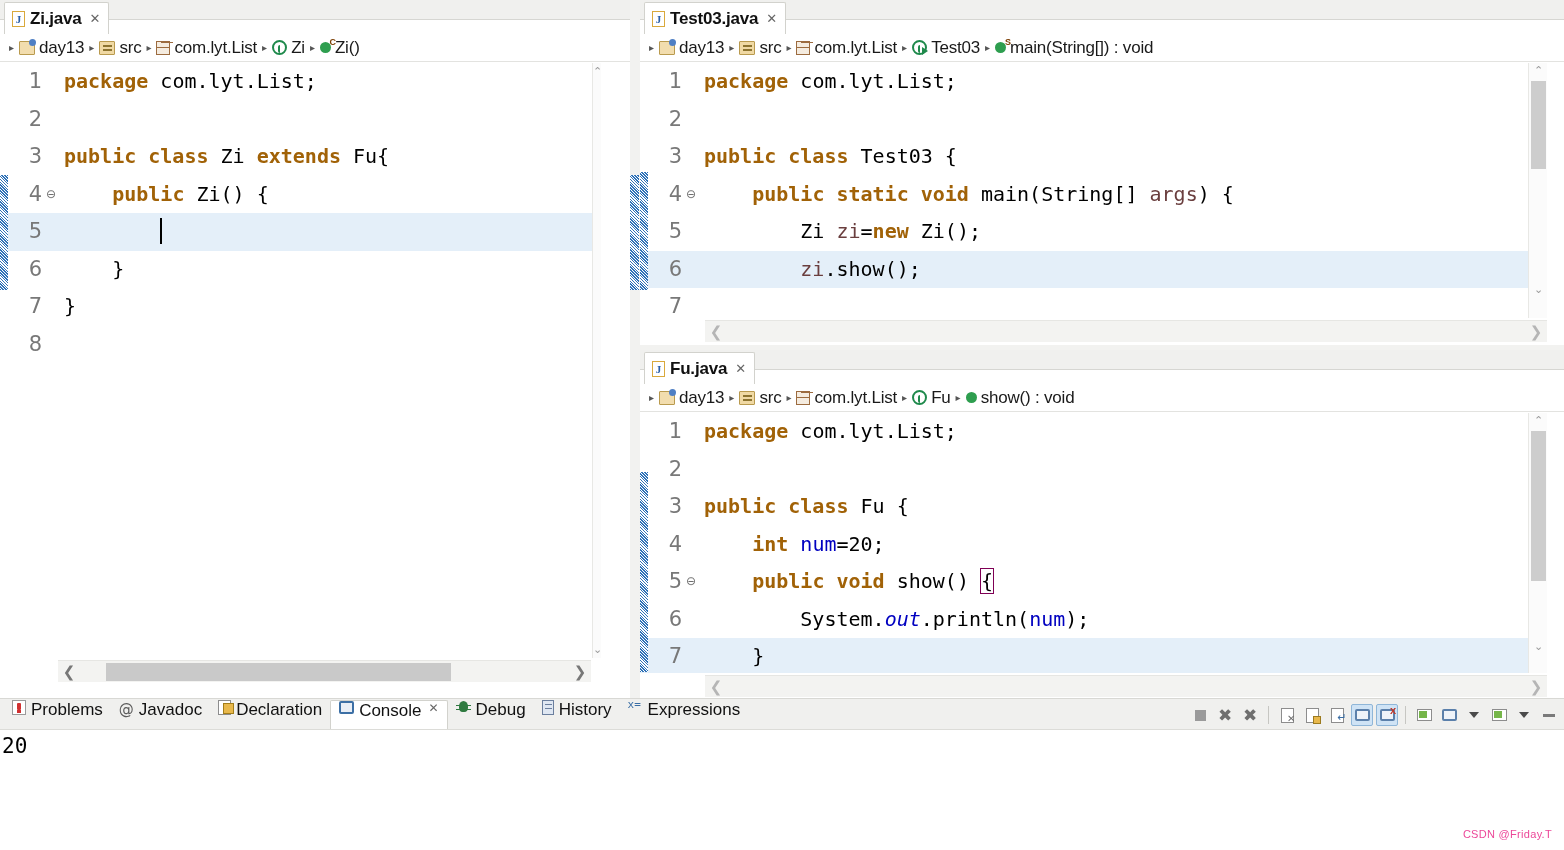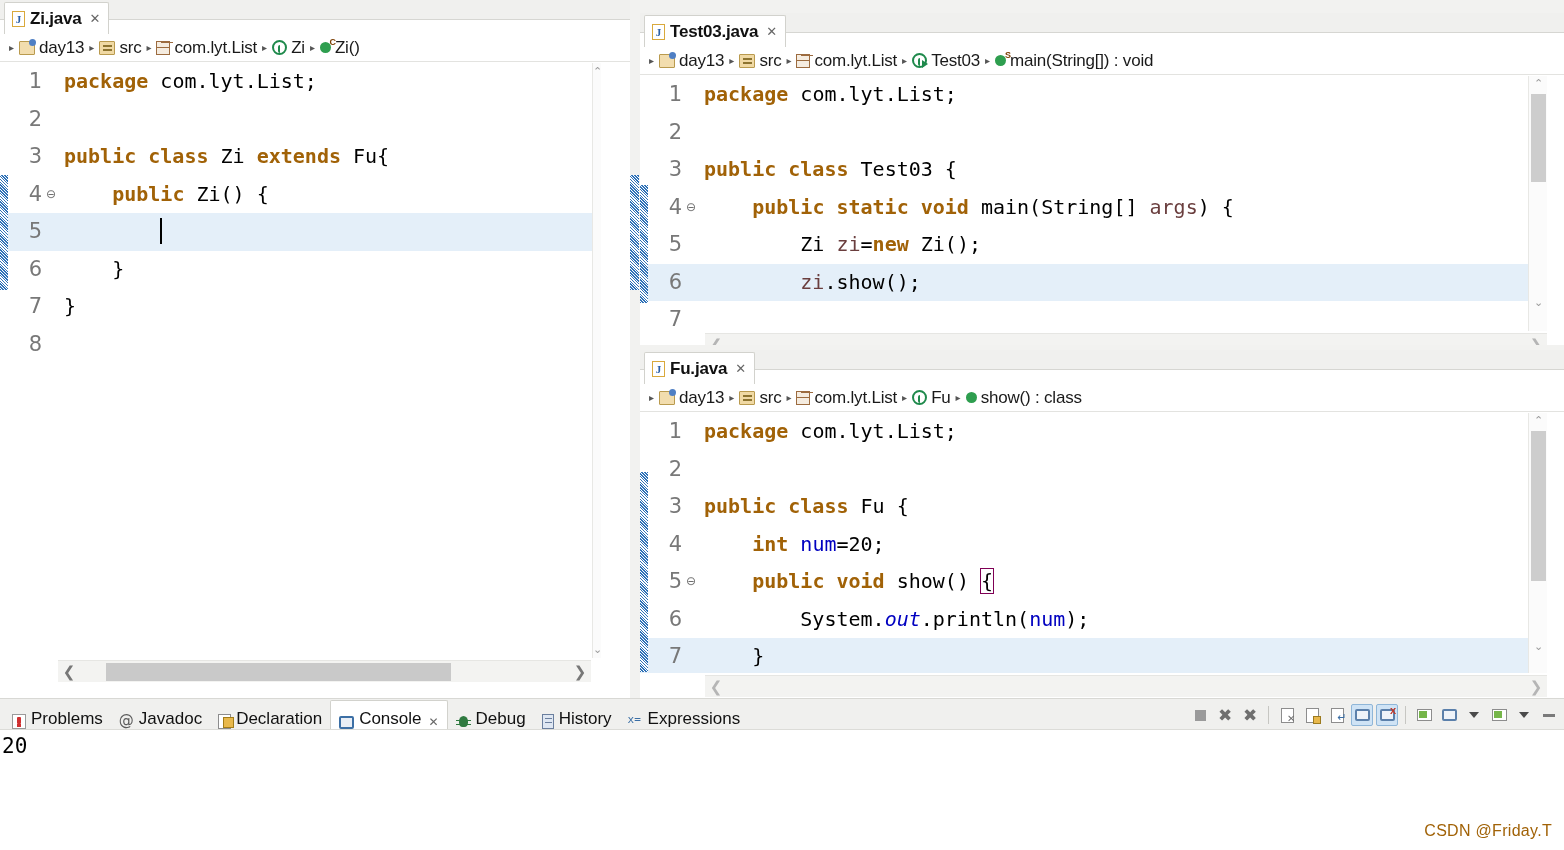--- a/index.html
+++ b/index.html
@@ -223,21 +223,21 @@
     border-top: 1px solid #d8d8d4;
   }
   .btabs {
     position: relative; height: 31px;
     background: #f0f0ee;
     display: flex; align-items: center;
     padding-left: 4px;
     border-bottom: 1px solid #dcdcd8;
   }
   .btab {
-    display: flex; align-items: flex-end; gap: 5px;
+    display: flex; align-items: flex-start; gap: 5px;
     height: 29px; padding: 0 8px;
     font-size: 17px; color: #111; white-space: nowrap;
   }
   .btab.active {
     background: #ffffff;
     border: 1px solid #d2d2cd; border-bottom: none;
     border-radius: 2px 2px 0 0;
   }
   .btab .bclose { font-size: 12px; color: #666; margin-left: 2px; }
 
@@ -292,21 +292,21 @@
   .mon-ico { width: 15px; height: 12px; background: #eef3f9; border: 2px solid #5b80ab; border-radius: 2px; }
   .mon-ico.red { border-color:#5b80ab; }
   .mon-ico.red::after{content:"x";position:absolute;right:1px;top:-1px;color:#c0392b;font-size:11px;font-weight:bold;}
   .newc-ico{width:15px;height:12px;background:#fff;border:1px solid #8d8d8d;position:relative;}
   .newc-ico::after{content:"";position:absolute;left:1px;top:1px;width:8px;height:7px;background:#76b64a;}
   .caret-dn { width:0;height:0;border-left:5px solid transparent;border-right:5px solid transparent;border-top:6px solid #4a4a4a;}
   .min-ico { width:12px;height:3px;background:#7a7a7a;}
 
   .watermark {
     position: absolute; right: 12px; bottom: 10px;
-    font-size: 16px; color: #a16207;
+    font-size: 11px; color: #ec4899;
     font-family: "Liberation Sans", sans-serif;
     letter-spacing: 0.3px;
   }
 </style>
 </head>
 <body>
 
 <div id="root">
 
   <div class="panel" id="left-editor" style="left:0;top:0;width:630px;height:698px;">
@@ -366,21 +366,21 @@
       </span>
       <span class="arr">❯</span>
     </div>
   </div>
 
   <div class="sash-v" style="left:630px;top:0;width:10px;height:698px;"></div>
 
   <div style="position:absolute;left:630px;top:175px;width:9px;height:115px;
               background-image:repeating-linear-gradient(45deg,#2f72b8 0 1px,#fff 1px 2px);"></div>
 
-  <div class="panel" id="topright-editor" style="left:640px;top:13px;width:924px;height:345px;">
+  <div class="panel" id="topright-editor" style="left:640px;top:0;width:924px;height:345px;">
 
     <div class="tabstrip">
       <div class="tab">
         <span class="ico-java"></span>
         <span class="tab-label">Test03.java</span>
         <span class="tab-close">✕</span>
       </div>
     </div>
 
     <div class="breadcrumb" style="position:absolute;top:34px;left:0;width:924px;">
@@ -460,21 +460,21 @@
         <span class="bc-text">com.lyt.List</span>
       </span>
       <span class="bc-arrow">▸</span>
       <span class="bc-item">
         <span class="ico-class"></span>
         <span class="bc-text">Fu</span>
       </span>
       <span class="bc-arrow">▸</span>
       <span class="bc-item">
         <span class="ico-method"></span>
-        <span class="bc-text">show() : class</span>
+        <span class="bc-text">show() : void</span>
       </span>
     </div>
 
     <div class="codewrap" style="top:63px;height:260px;width:888px;left:0;">
       <div class="code" id="code-bottomright"><div class="cline"><span class="gutter">1</span><span class="fold"></span><span class="ctext"><span class="kw">package</span><span class="id"> com.lyt.List;</span></span></div><div class="cline"><span class="gutter">2</span><span class="fold"></span><span class="ctext"></span></div><div class="cline"><span class="gutter">3</span><span class="fold"></span><span class="ctext"><span class="kw">public class </span><span class="id">Fu {</span></span></div><div class="cline"><span class="gutter">4</span><span class="fold"></span><span class="ctext"><span class="id">    </span><span class="kw">int </span><span class="fld">num</span><span class="id">=20;</span></span></div><div class="cline"><span class="gutter">5</span><span class="fold">⊖</span><span class="ctext"><span class="id">    </span><span class="kw">public void </span><span class="id">show() </span><span class="brk">{</span></span></div><div class="cline"><span class="gutter">6</span><span class="fold"></span><span class="ctext"><span class="id">        System.</span><span class="stat">out</span><span class="id">.println(</span><span class="fld">num</span><span class="id">);</span></span></div><div class="cline hl"><span class="gutter">7</span><span class="fold"></span><span class="ctext"><span class="id">    }</span></span></div></div>
     </div>
 
     <div class="markbar" style="left:888px;top:63px;height:260px;width:19px;">
       <div style="position:absolute;top:1px;left:0;width:19px;text-align:center;font-size:11px;color:#9a9a9a;">⌃</div>
       <div class="vthumb" style="top:18px;height:150px;left:2px;width:15px;"></div>

